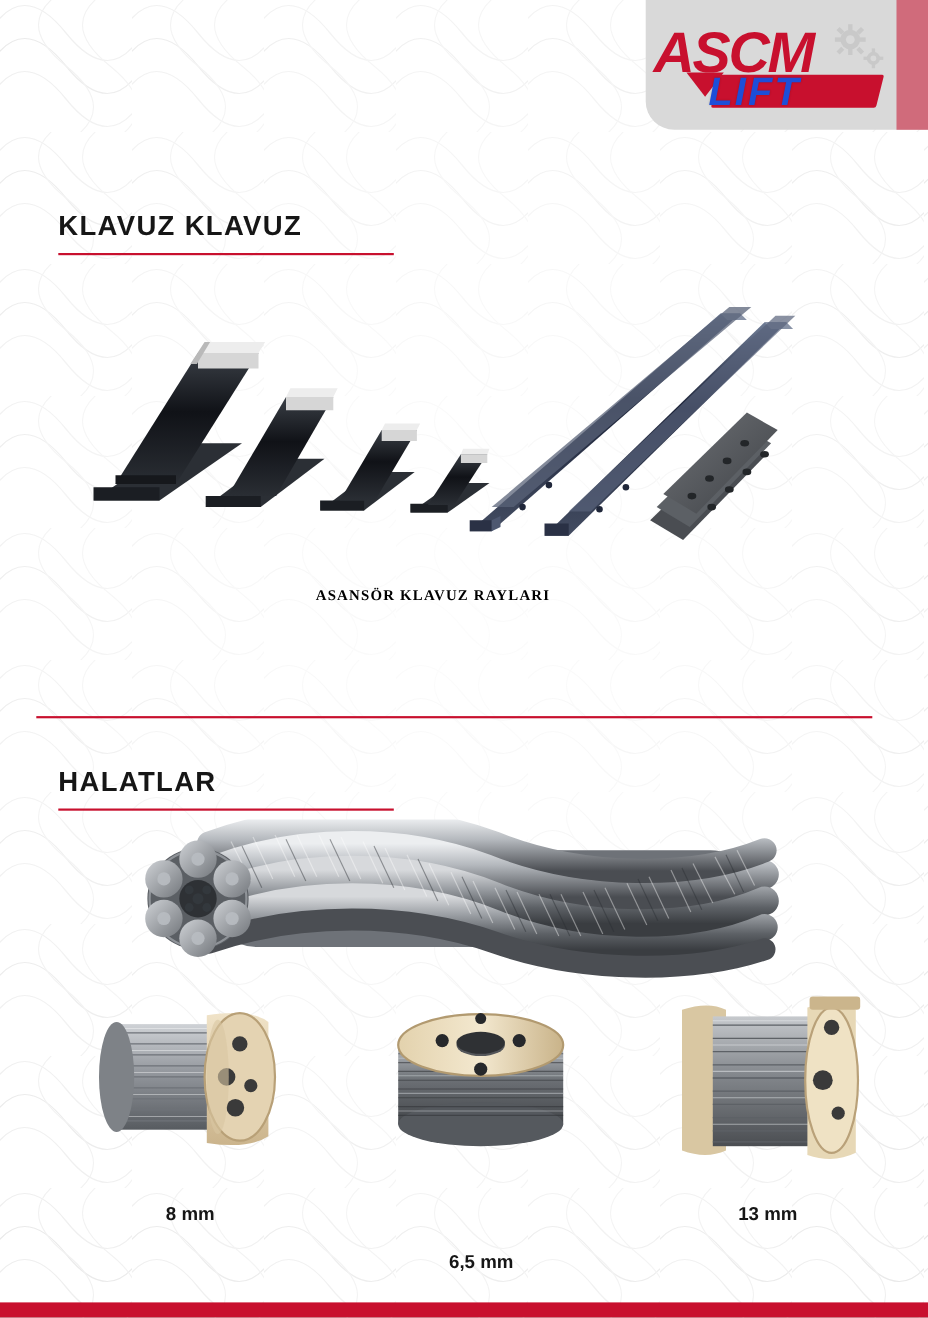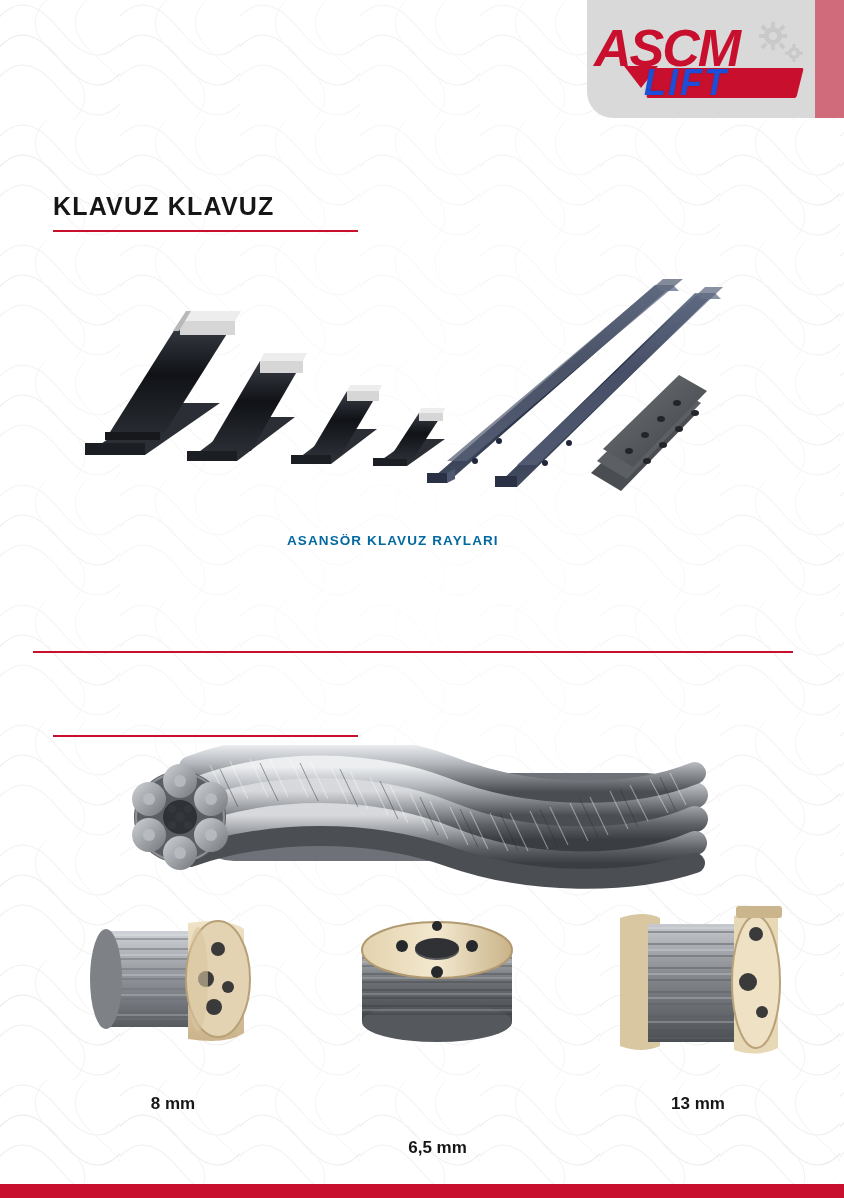--- a/index.html
+++ b/index.html
@@ -146,21 +146,22 @@
     position: absolute;
     height: 2px;
     background: #c8102e;
   }
 
   .caption {
     position: absolute;
     font-size: 13.5px;
     font-weight: 700;
     letter-spacing: 1.1px;
-    color: #0369a1;
+    color: #000000;
+    font-family: Liberation Serif, serif;
   }
   .rope-label {
     position: absolute;
     font-size: 17px;
     font-weight: 700;
     color: #161616;
     text-align: center;
   }
 
   
@@ -320,20 +321,21 @@
         <ellipse cx="624" cy="164" rx="4" ry="3"></ellipse>
         <ellipse cx="640" cy="148" rx="4" ry="3"></ellipse>
       </g>
     </g>
   </svg>
 
   <div class="caption" style="left:287px; top:533px;">ASANSÖR KLAVUZ RAYLARI</div>
 
   <div class="divider" style="left:33px; top:651px; width:760px;"></div>
 
+  <div class="sec-title" style="left:53px; top:697px;">HALATLAR</div>
   <div class="sec-underline" style="left:53px; top:735px; width:305px;"></div>
 
   <svg class="rail-group" style="left:120px; top:745px;" width="600" height="145" viewBox="0 0 600 145">
     <defs>
       <linearGradient id="strand" x1="0" y1="0" x2="0" y2="1">
         <stop offset="0%" stop-color="#d7d9dc"></stop>
         <stop offset="35%" stop-color="#9a9ea3"></stop>
         <stop offset="70%" stop-color="#5d6166"></stop>
         <stop offset="100%" stop-color="#3a3d41"></stop>
       </linearGradient>

